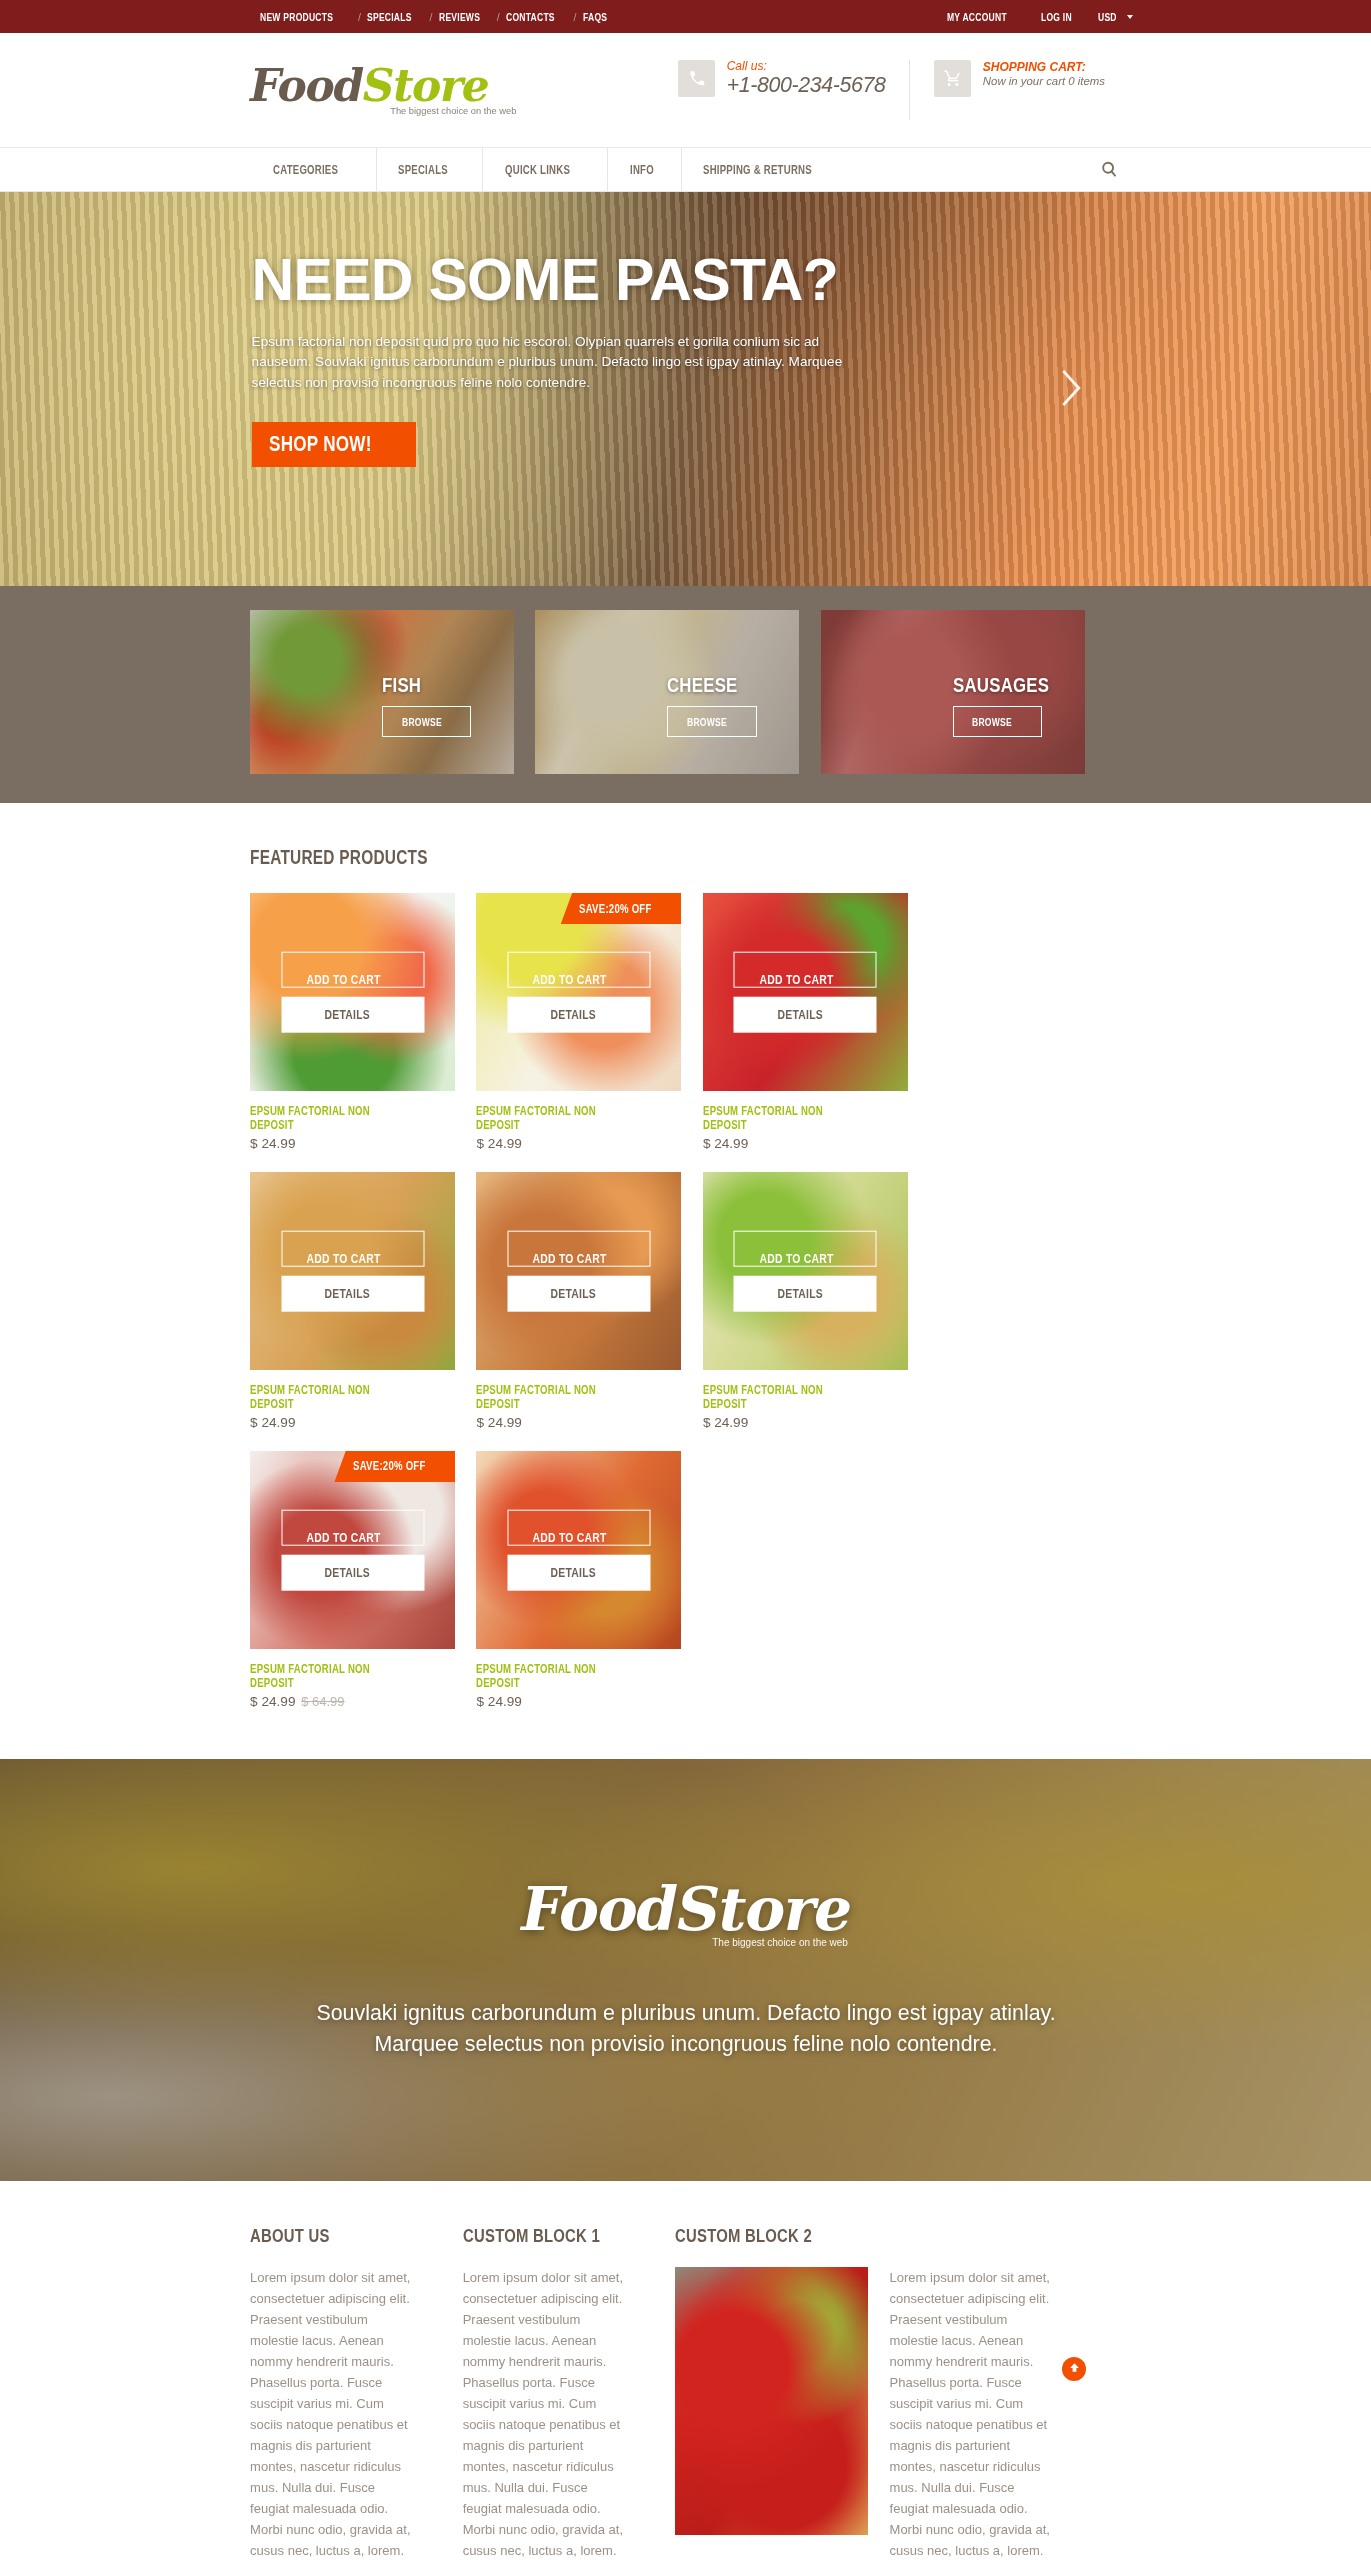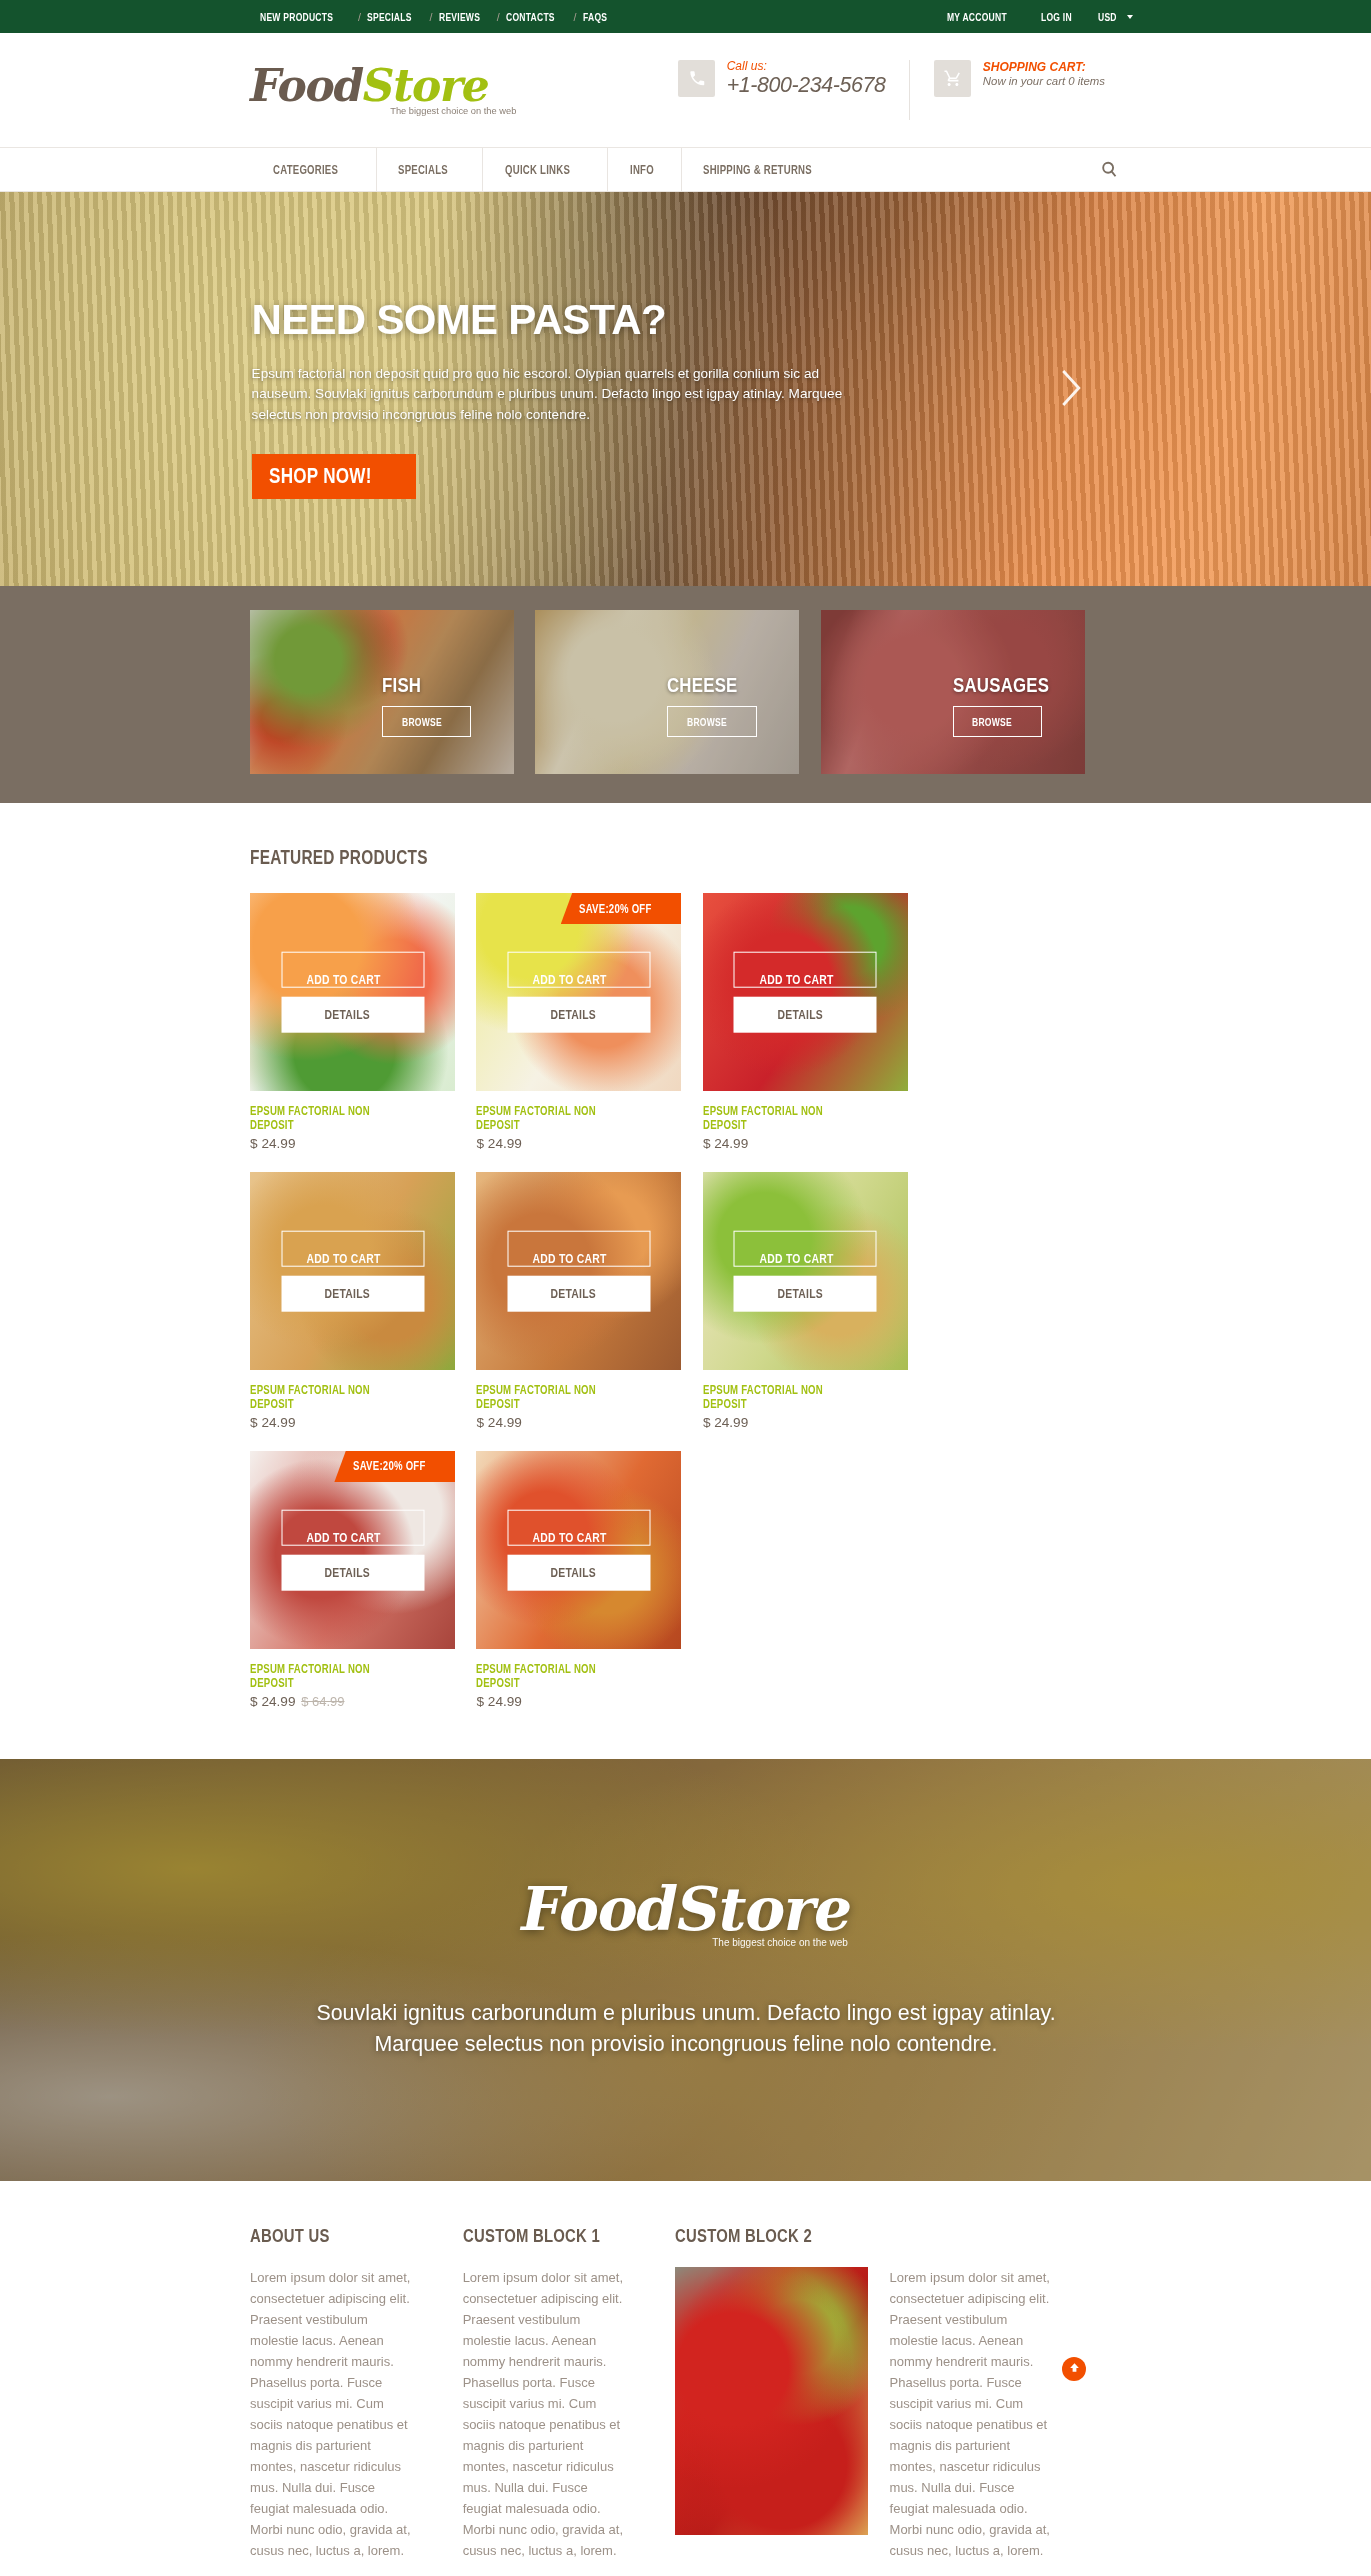--- a/index.html
+++ b/index.html
@@ -9,21 +9,21 @@
     background: #ffffff;
     color: #6d6055;
     -webkit-font-smoothing: antialiased;
   }
   .cond { font-family: "Liberation Sans Narrow", "Liberation Sans", sans-serif;
           transform: scaleX(0.80); transform-origin: left center; display: inline-block;
           letter-spacing: 0.3px; }
   .wrap { width: 886px; margin: 0 auto; position: relative; }
 
   
-  .topbar { background: #14532d; height: 33px; width: 100%; padding-left: 8px; }
+  .topbar { background: #7f1d1d; height: 33px; width: 100%; padding-left: 8px; }
   .topbar .wrap { display: flex; align-items: center; height: 33px; }
   .topnav { display: flex; align-items: center; margin-left: 13px; }
   .topnav a, .topnav span.sep { color: #fff; font-size: 10.7px; text-decoration: none;
     text-transform: uppercase; font-weight: 700; }
   .topnav span.sep { color: #a99e93; margin: 0 6.4px; font-weight: 400; }
   .topright { margin-left: auto; display: flex; align-items: center; }
   .topright a { color: #fff; font-size: 10.7px; text-decoration: none; text-transform: uppercase;
     font-weight: 700; margin-left: 18.6px; }
   .usd-box { display: flex; align-items: center; margin-left: 18.6px; cursor: pointer; }
   .usd-box .lbl { color: #fff; font-size: 10.7px; font-weight: 700; text-transform: uppercase; }
@@ -65,22 +65,22 @@
   .hero { position: relative; height: 394px; width: 100%; overflow: hidden;
     background: linear-gradient(100deg,#b9a263 0%,#cbb46d 14%,#d5c07a 30%,#5e4532 50%,#8d5b34 63%,#e8894a 76%,#f0a05f 88%,#c97c42 100%); }
   .hero:before { content:""; position:absolute; inset:0;
     background:
       repeating-linear-gradient(88deg, rgba(255,255,255,.13) 0 4.3px, rgba(0,0,0,.10) 4.3px 9.3px),
       radial-gradient(circle at 18% 40%, rgba(226,212,140,.75), transparent 48%),
       radial-gradient(circle at 82% 62%, rgba(243,150,80,.75), transparent 50%),
       radial-gradient(circle at 62% 15%, rgba(60,40,28,.55), transparent 45%); }
   .hero .wrap { height: 394px; position: relative; z-index: 2; }
   .hero-inner { padding-top: 60px; padding-left: 8.6px; width: 629px; }
-  .hero h1 { color: #fff; font-size: 42px; line-height: .95; text-transform: uppercase;
-    font-weight: 700; letter-spacing: -0.7px; text-shadow: 0 1.4px 7.1px rgba(0,0,0,.35); margin-top: 48px; }
+  .hero h1 { color: #fff; font-size: 59px; line-height: .95; text-transform: uppercase;
+    font-weight: 700; letter-spacing: -0.7px; text-shadow: 0 1.4px 7.1px rgba(0,0,0,.35); }
   .hero p { color: #fff; font-size: 13.6px; line-height: 1.5; margin-top: 24px; width: 593px;
     text-shadow: 0 0.7px 3.6px rgba(0,0,0,.5); }
   .hero .shopnow { display: inline-flex; align-items: center; justify-content: center;
     margin-top: 29px; background: #f24f00; color: #fff; font-size: 21.4px; font-weight: 700;
     text-transform: uppercase; width: 164px; height: 45px; text-decoration: none; }
   .hero-arrow { position: absolute; right: 46px; top: 50%; transform: translateY(-50%);
     z-index: 3; cursor: pointer; }
   .hero-arrow svg { stroke: #fff; fill: none; stroke-width: 4; opacity: .9; }
 
   

